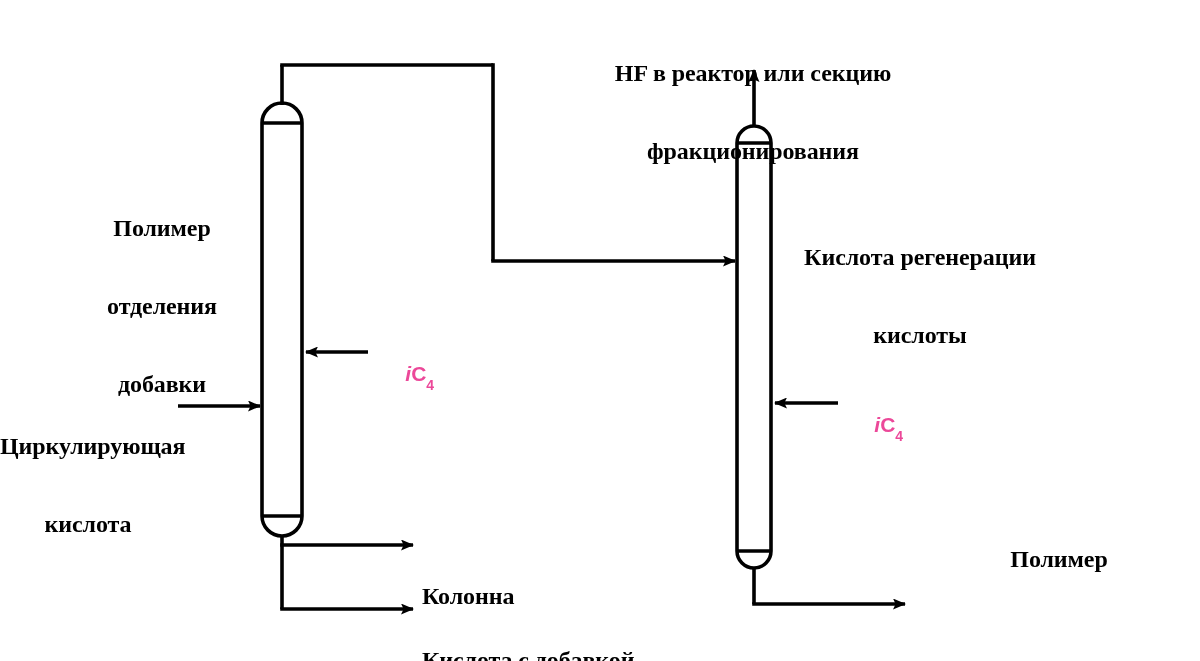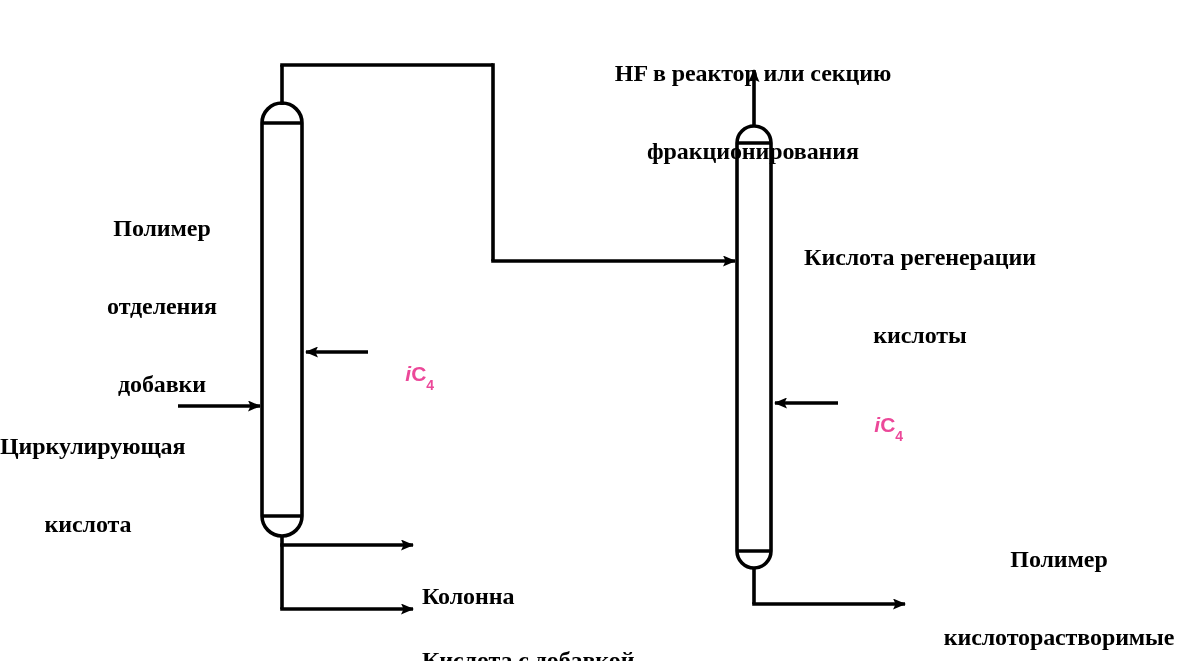--- a/index.html
+++ b/index.html
@@ -168,19 +168,18 @@
     
   </div>
 
   <div class="lbl left" style="left:422px; top:595px; width:330px;">
     <div>Кислота с добавкой</div>
     
   </div>
 
   <div class="lbl center" style="left:918px; top:494px; width:282px;">
     <div>Полимер</div>
-    <div>кислоторастворимые</div>
     
     
     
   </div>
 
 </div>
 
 </body></html>

